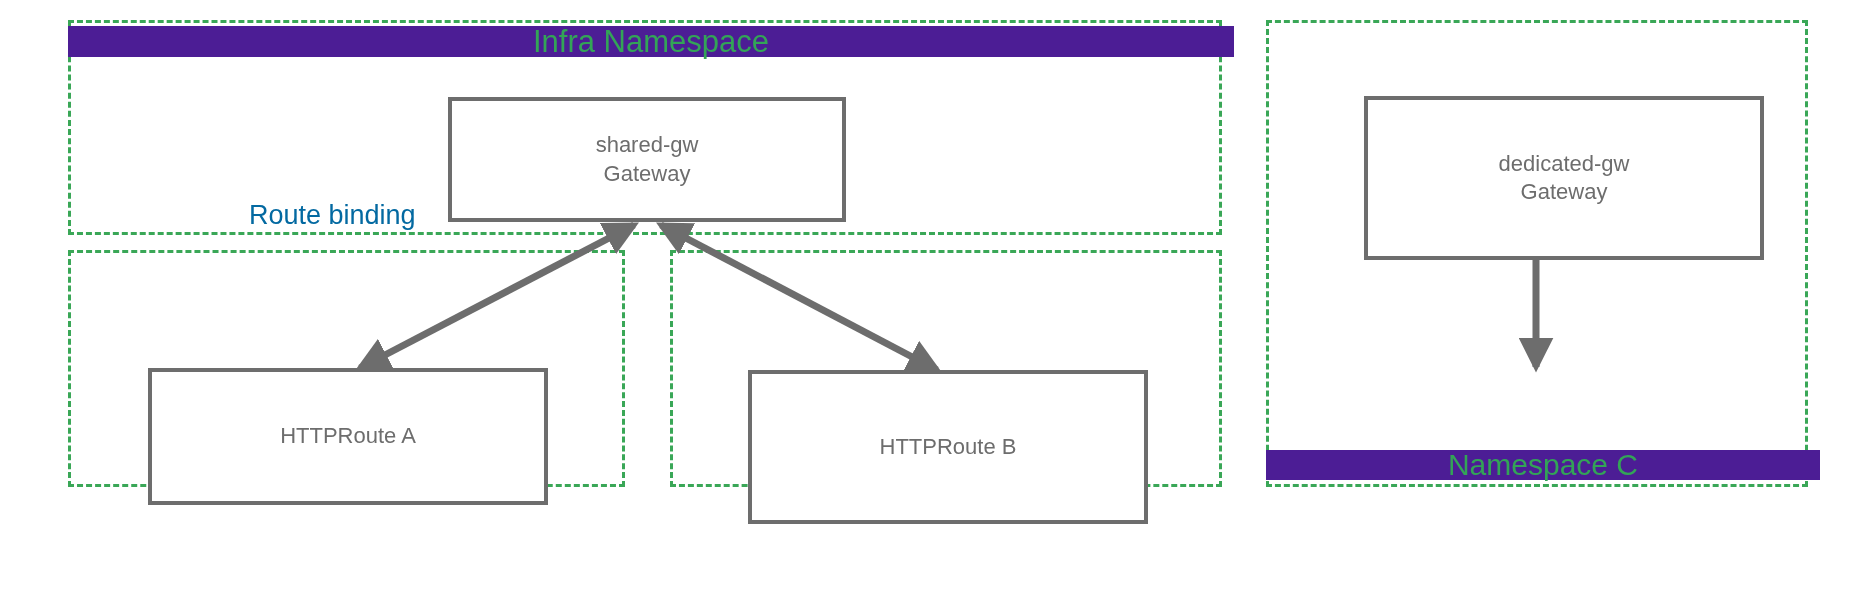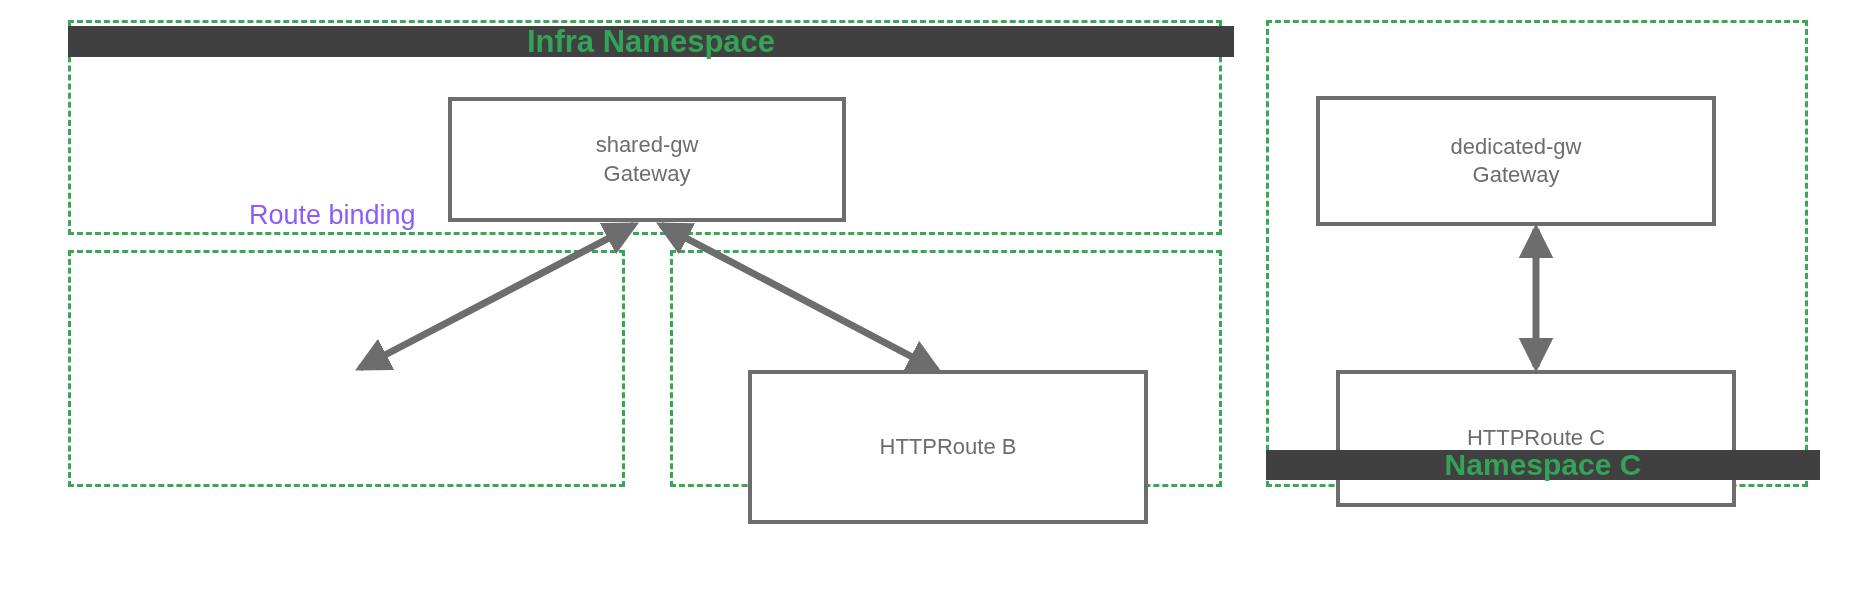--- a/index.html
+++ b/index.html
@@ -21,26 +21,26 @@
   .ns-box {
     position: absolute;
     border: 3px dashed #3aa757;
     box-sizing: border-box;
     background: transparent;
   }
   
   .ns-label {
     position: absolute;
     color: #33a457;
-    font-weight: bold;
+    font-weight: normal;
     font-size: 30px;
     line-height: 1;
     text-align: center;
     white-space: nowrap;
-    background: #404040;
+    background: #4c1d95;
     padding: 0 6px;
   }
   .ns-label.infra {
     font-size: 31px;
   }
   
   .node {
     position: absolute;
     border: 4px solid #6d6d6d;
     box-sizing: border-box;
@@ -50,21 +50,21 @@
     line-height: 1.28;
     display: flex;
     align-items: center;
     justify-content: center;
     text-align: center;
     white-space: pre-line;
   }
   
   .edge-label {
     position: absolute;
-    color: #8b5cf6;
+    color: #0369a1;
     font-size: 27px;
     line-height: 1;
     white-space: nowrap;
     background: #ffffff;
     padding: 0 3px;
   }
   
   #edges {
     position: absolute;
     left: 0;
@@ -96,33 +96,33 @@
     <line x1="661" y1="225" x2="937" y2="370" stroke="#6d6d6d" stroke-width="7" marker-start="url(#ah)" marker-end="url(#ah)"></line>
 
     <line x1="1536" y1="229" x2="1536" y2="367" stroke="#6d6d6d" stroke-width="7" marker-start="url(#ah)" marker-end="url(#ah)"></line>
   </svg>
 
   <div class="node" style="left:448px; top:97px; width:398px; height:125px;">
     <span>shared-gw
 Gateway</span>
   </div>
 
+  <div class="node" style="left:148px; top:368px; width:400px; height:137px;">
+    <span>HTTPRoute A</span>
+  </div>
 
   <div class="node" style="left:748px; top:370px; width:400px; height:154px;">
     <span>HTTPRoute B</span>
   </div>
 
-  <div class="node" style="left:1316px; top:96px; width:400px; height:130px;">
+  <div class="node" style="left:1364px; top:96px; width:400px; height:164px;">
     <span>dedicated-gw
 Gateway</span>
   </div>
 
-  <div class="node" style="left:1336px; top:370px; width:400px; height:137px;">
-    <span>HTTPRoute C</span>
-  </div>
 
   <div class="edge-label" style="left:246px; top:202px;">Route binding</div>
 
   <div class="ns-label infra" style="left:68px; top:26px; width:1154px;">Infra Namespace</div>
 
 
 
   <div class="ns-label" style="left:1266px; top:450px; width:542px;">Namespace C</div>
 
 </div>

